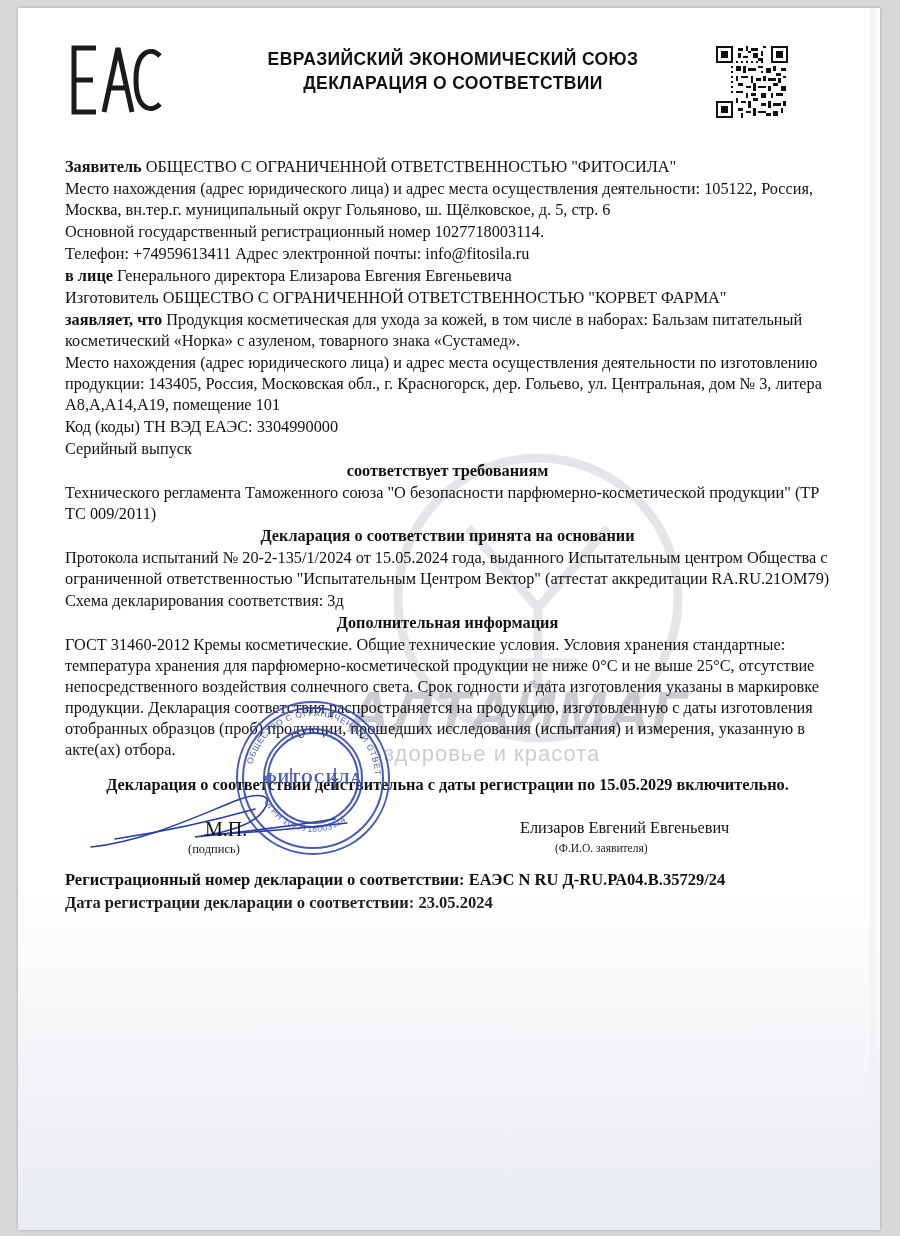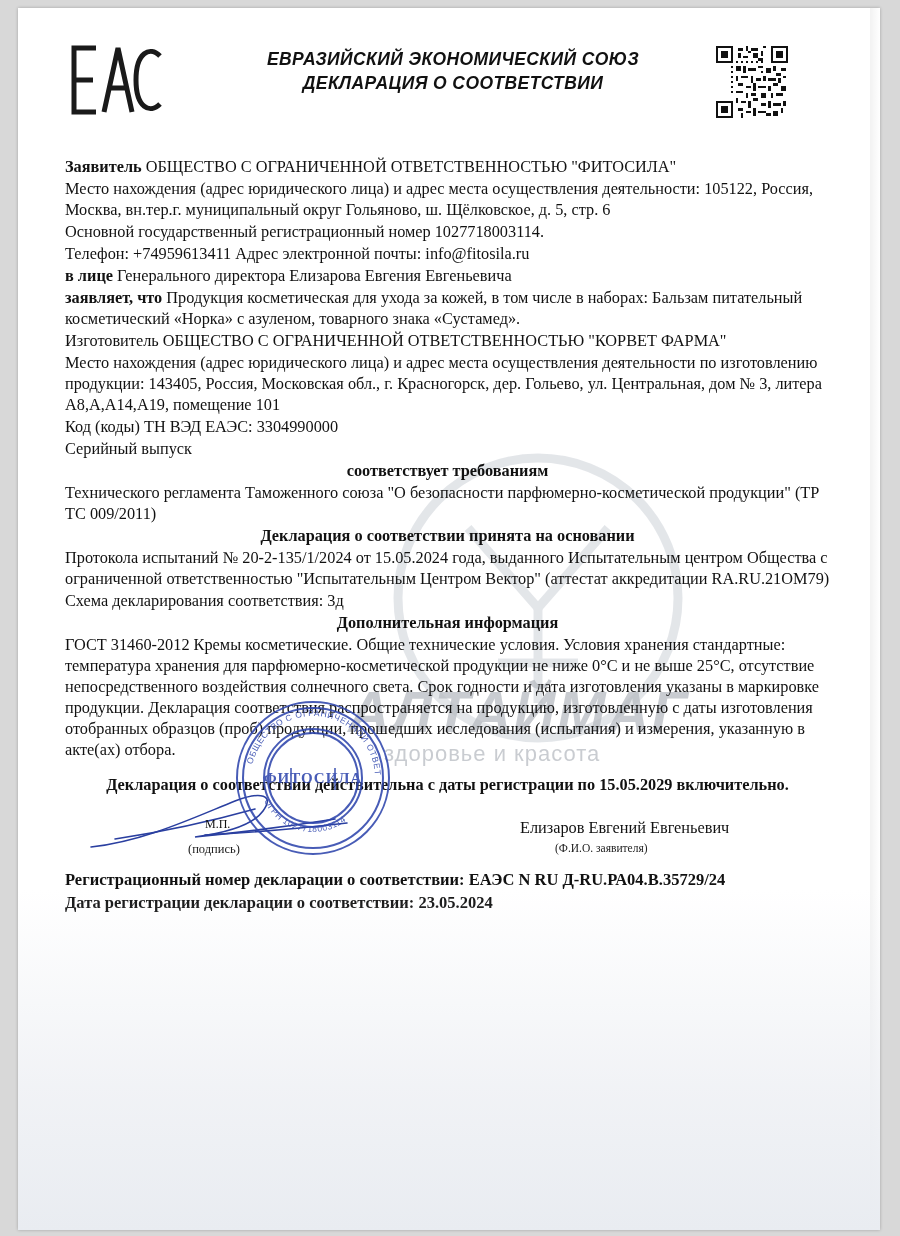--- a/index.html
+++ b/index.html
@@ -60,21 +60,20 @@
     left: 185px;
     top: 14px;
     width: 500px;
     text-align: center;
     font-family: "Liberation Sans", sans-serif;
     font-weight: bold;
     font-size: 17.5px;
     letter-spacing: 0.4px;
     line-height: 1.35;
     color: #111;
-    font-style: italic;
   }
   .qr {
     position: absolute;
     right: 92px;
     top: 12px;
     width: 72px;
     height: 72px;
   }
 
   
@@ -95,21 +94,21 @@
 
   .sig-row {
     position: relative;
     margin-top: 18px;
     height: 56px;
   }
   .mp {
     position: absolute;
     left: 140px;
     top: 4px;
-    font-size: 12px;
+    font-size: 20px;
   }
   .podpis {
     position: absolute;
     left: 115px;
     top: 28px;
     font-size: 12.5px;
     color: #222;
     margin-left: 8px;
   }
   .fio-name {
@@ -350,27 +349,27 @@
     <p>Место нахождения (адрес юридического лица) и адрес места осуществления деятельности: 105122, Россия, Москва, вн.тер.г. муниципальный округ Гольяново, ш. Щёлковское, д. 5, стр. 6</p>
     <p>Основной государственный регистрационный номер 1027718003114.</p>
     <p>Телефон: +74959613411 Адрес электронной почты: info@fitosila.ru</p>
 
     <p>
       <span class="b">в лице</span>
       <span>Генерального директора Елизарова Евгения Евгеньевича</span>
     </p>
 
     <p>
+      <span>Изготовитель</span>
+      <span>ОБЩЕСТВО С ОГРАНИЧЕННОЙ ОТВЕТСТВЕННОСТЬЮ "КОРВЕТ ФАРМА"</span>
+    </p>
+
+    <p>
       <span class="b">заявляет, что</span>
       <span>Продукция косметическая для ухода за кожей, в том числе в наборах: Бальзам питательный косметический «Норка» с азуленом, товарного знака «Сустамед».</span>
-    </p>
-
-    <p>
-      <span>Изготовитель</span>
-      <span>ОБЩЕСТВО С ОГРАНИЧЕННОЙ ОТВЕТСТВЕННОСТЬЮ "КОРВЕТ ФАРМА"</span>
     </p>
 
     <p>Место нахождения (адрес юридического лица) и адрес места осуществления деятельности по изготовлению продукции: 143405, Россия, Московская обл., г. Красногорск, дер. Гольево, ул. Центральная, дом № 3, литера А8,А,А14,А19, помещение 101</p>
     <p>Код (коды) ТН ВЭД ЕАЭС: 3304990000</p>
     <p>Серийный выпуск</p>
 
     <p class="b">соответствует требованиям</p>
     <p>Технического регламента Таможенного союза "О безопасности парфюмерно-косметической продукции" (ТР ТС 009/2011)</p>
 
     <p class="b">Декларация о соответствии принята на основании</p>

